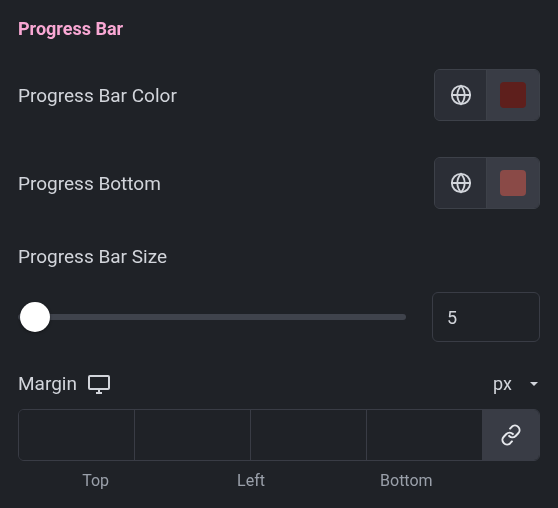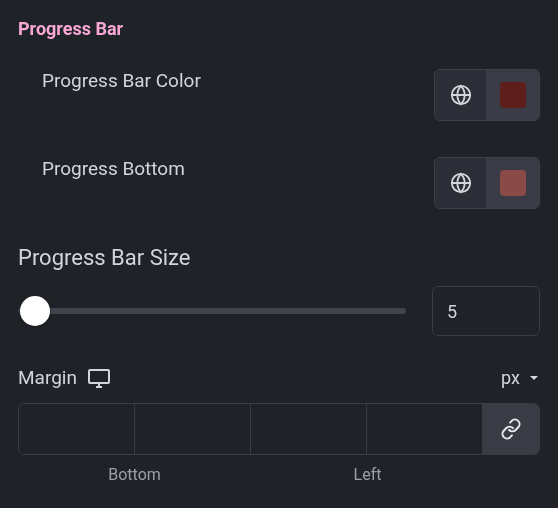--- a/index.html
+++ b/index.html
@@ -1,35 +1,35 @@
 <!DOCTYPE html>
 <html><head>
 <meta charset="utf-8">
 <style>
   * { box-sizing: border-box; margin: 0; padding: 0; font-family: -apple-system, BlinkMacSystemFont, "Segoe UI", Roboto, sans-serif; }
   body { background: #1f2227; color: #c9cdd4; width: 558px; height: 508px; padding: 18px 18px; overflow: hidden; }
   .section-title { color: #f9a8d4; font-weight: 700; font-size: 18px; margin-bottom: 30px; }
-  .row { display: flex; justify-content: space-between; margin-bottom: 36px; margin-left: 24px; }
+  .row { display: flex; align-items: center; justify-content: space-between; margin-bottom: 36px; }
   .row-label { font-size: 19px; color: #d2d5db; }
   .color-control { display: flex; background: #2b2e36; border: 1px solid #3d4149; border-radius: 6px; overflow: hidden; }
   .globe-btn { width: 52px; height: 50px; display: flex; align-items: center; justify-content: center; border-right: 1px solid #3d4149; background: #2b2e36; cursor: pointer; }
   .swatch-wrap { width: 52px; height: 50px; display: flex; align-items: center; justify-content: center; background: #393c45; cursor: pointer; }
   .swatch { width: 26px; height: 26px; border-radius: 4px; }
   .size-block { margin-bottom: 30px; }
-  .size-label { font-size: 22px; color: #d2d5db; margin-bottom: 16px; }
+  .size-label { font-size: 19px; color: #d2d5db; margin-bottom: 24px; }
   .size-row { display: flex; align-items: center; gap: 26px; }
   .slider-wrap { flex: 1; position: relative; height: 24px; display: flex; align-items: center; }
   .slider-track { position: absolute; left: 0; right: 0; height: 6px; background: #3f434c; border-radius: 3px; }
   .slider-thumb { position: absolute; width: 30px; height: 30px; background: #fff; border-radius: 50%; left: 2px; cursor: grab; box-shadow: 0 1px 3px rgba(0,0,0,.4); }
   .size-input { width: 108px; height: 50px; background: #1f2227; border: 1px solid #393c45; border-radius: 6px; color: #d2d5db; font-size: 18px; padding: 0 14px; outline: none; }
   .margin-head { display: flex; align-items: center; justify-content: space-between; margin-bottom: 14px; }
   .margin-left-group { display: flex; align-items: center; gap: 10px; }
   .margin-label { font-size: 19px; color: #d2d5db; }
   .device-icon { color: #d2d5db; display: flex; cursor: pointer; }
-  .unit-select { display: flex; align-items: center; gap: 8px; font-size: 18px; color: #d2d5db; cursor: pointer; }
+  .unit-select { display: flex; align-items: center; gap: 16px; font-size: 18px; color: #d2d5db; cursor: pointer; }
   .margin-inputs { display: flex; border: 1px solid #393c45; border-radius: 6px; overflow: hidden; }
   .margin-cell { flex: 1; border-right: 1px solid #393c45; }
   .margin-cell:last-of-type { border-right: none; }
   .margin-input { width: 100%; height: 50px; background: #1f2227; border: none; outline: none; color: #d2d5db; font-size: 16px; text-align: center; }
   .link-btn { width: 56px; height: 50px; background: #393c45; display: flex; align-items: center; justify-content: center; cursor: pointer; }
   .margin-labels { display: flex; margin-top: 10px; }
   .margin-sub { flex: 1; text-align: center; font-size: 16px; color: #9aa0aa; }
   .margin-spacer { width: 56px; }
 </style>
 </head>
@@ -106,16 +106,17 @@
   <div class="margin-cell"><input class="margin-input" value="" style=""></div>
   <div class="link-btn">
     <svg width="22" height="22" viewBox="0 0 24 24" fill="none" stroke="#e6e8ec" stroke-width="2.2" stroke-linecap="round">
       <path d="M10 13a5 5 0 0 0 7.07 0l2.83-2.83a5 5 0 0 0-7.07-7.07L11 5"></path>
       <path d="M14 11a5 5 0 0 0-7.07 0L4.1 13.83a5 5 0 0 0 7.07 7.07L13 19"></path>
     </svg>
   </div>
 </div>
 
 <div class="margin-labels">
+  <div class="margin-sub">Top</div>
+  <div class="margin-sub">Left</div>
   <div class="margin-sub">Bottom</div>
-  <div class="margin-sub">Left</div>
   <div class="margin-spacer"></div>
 </div>
 
 </body></html>

